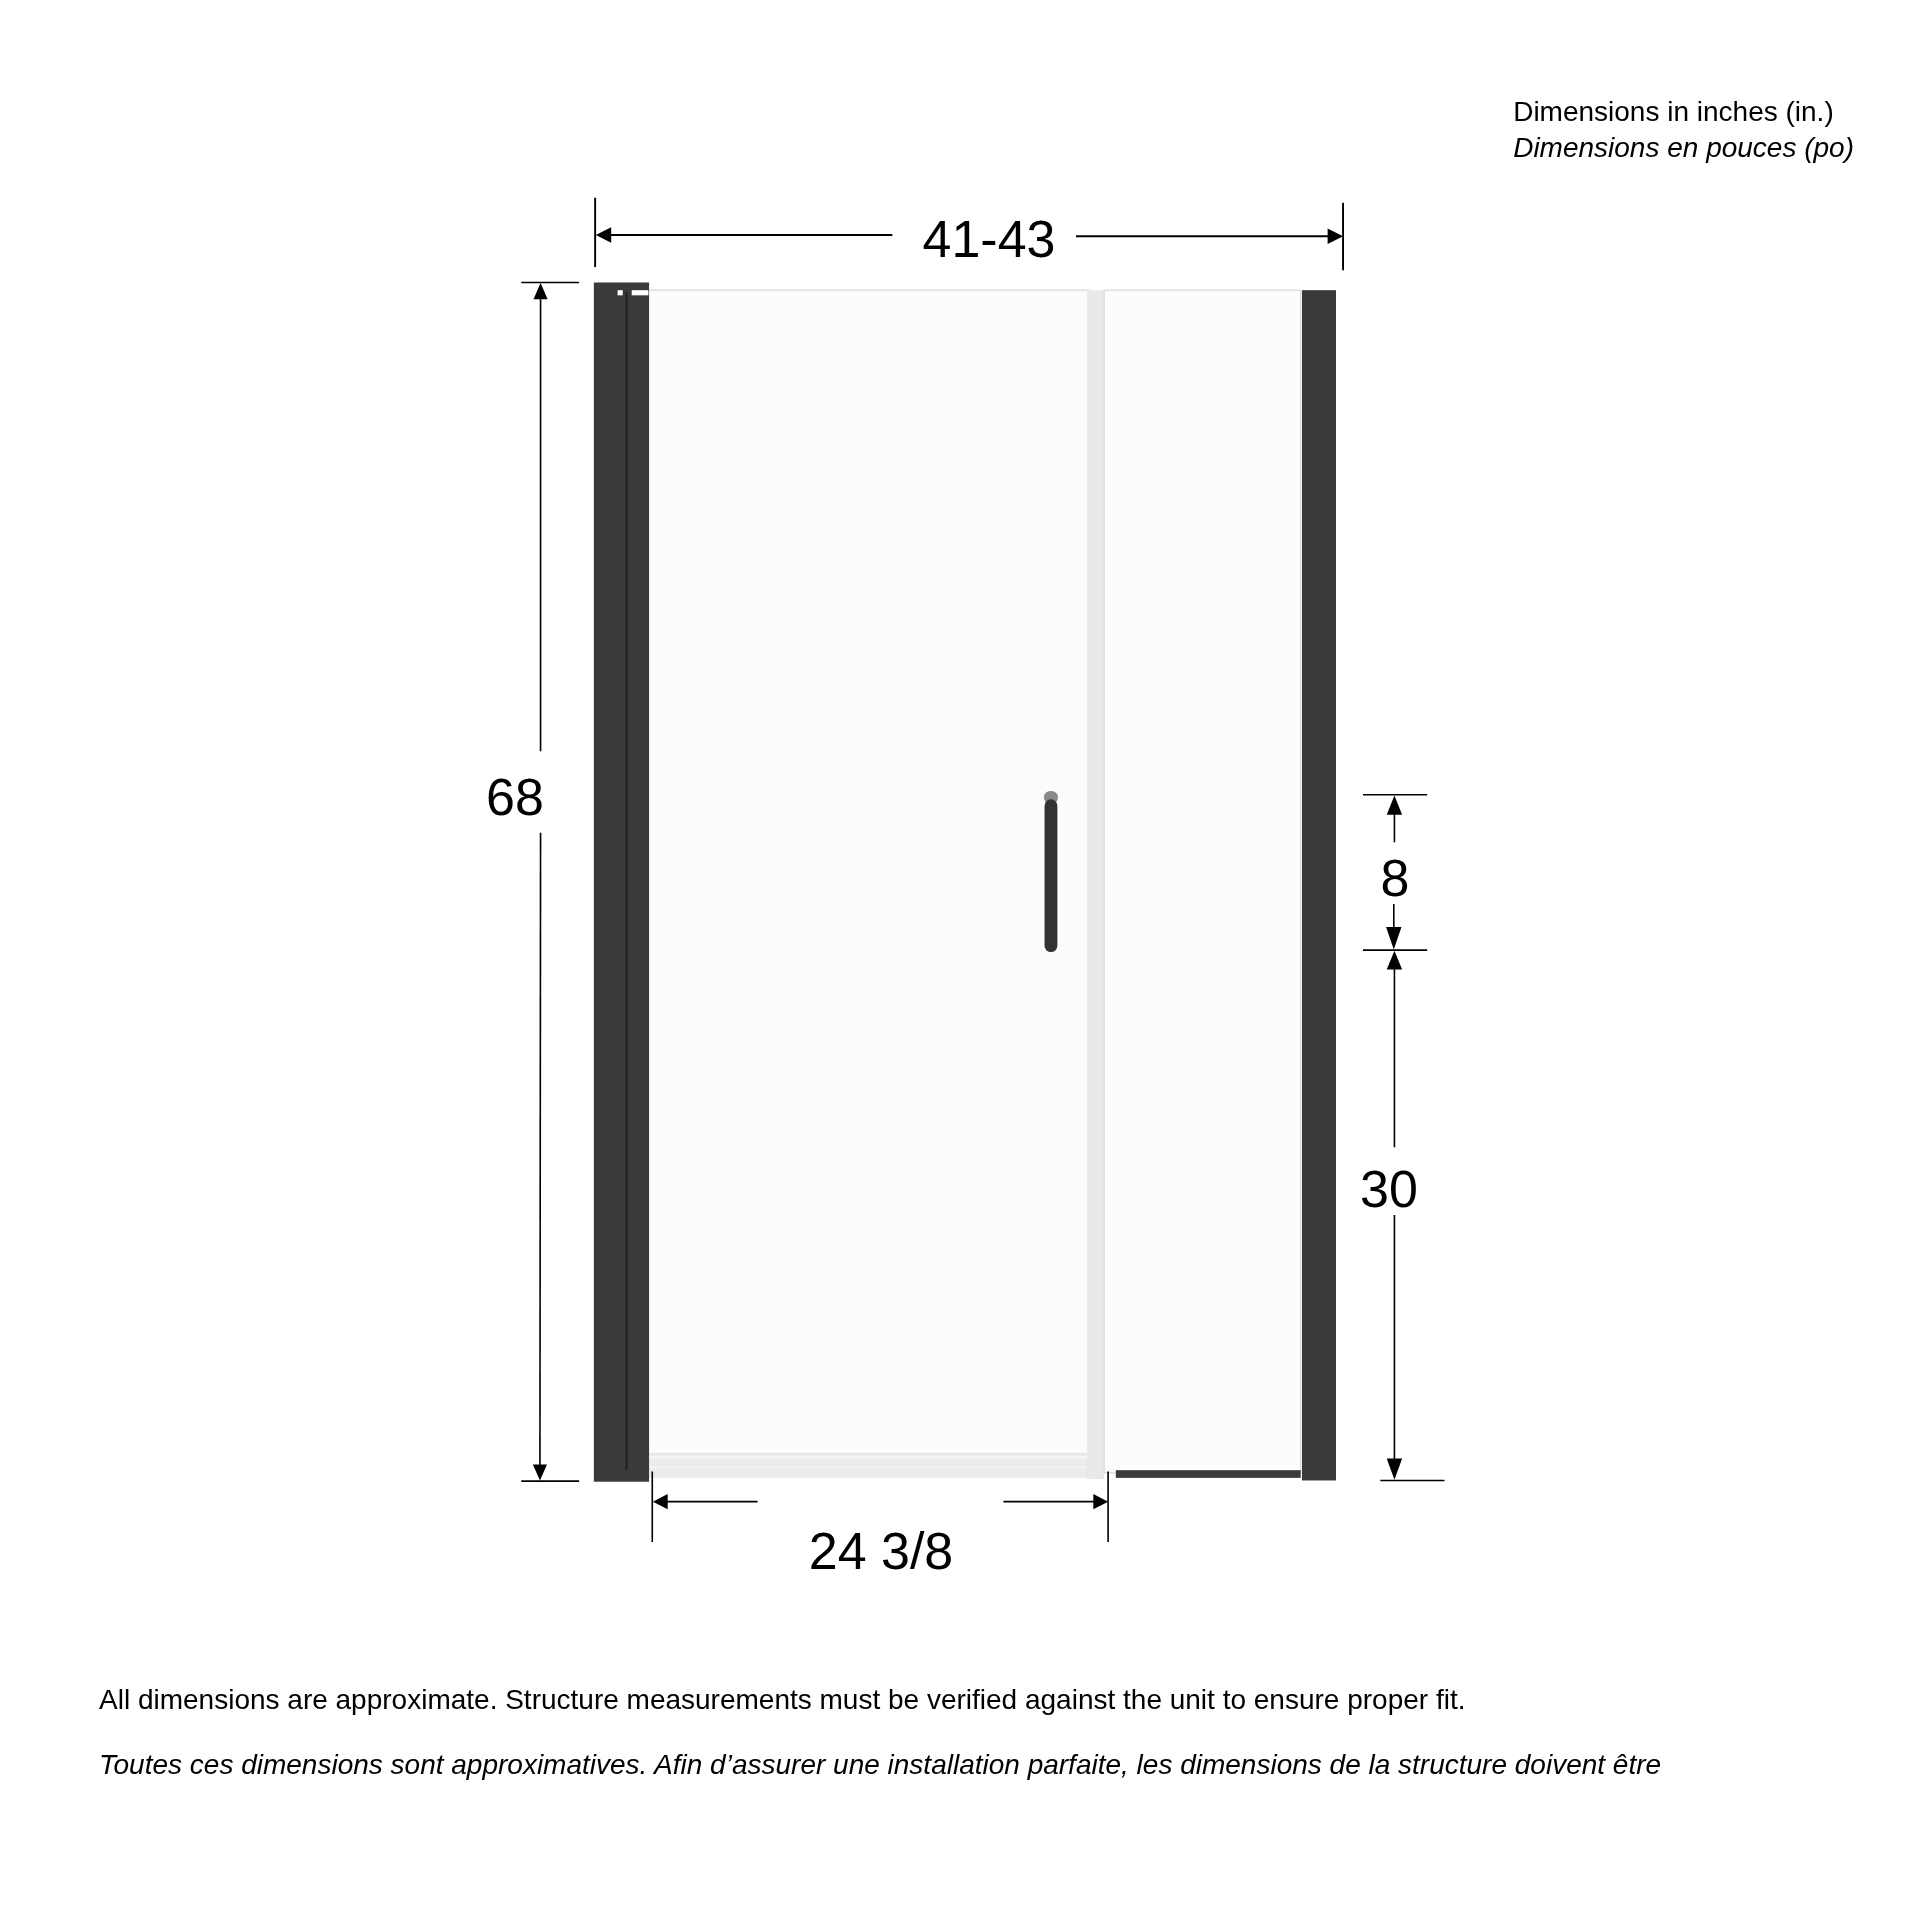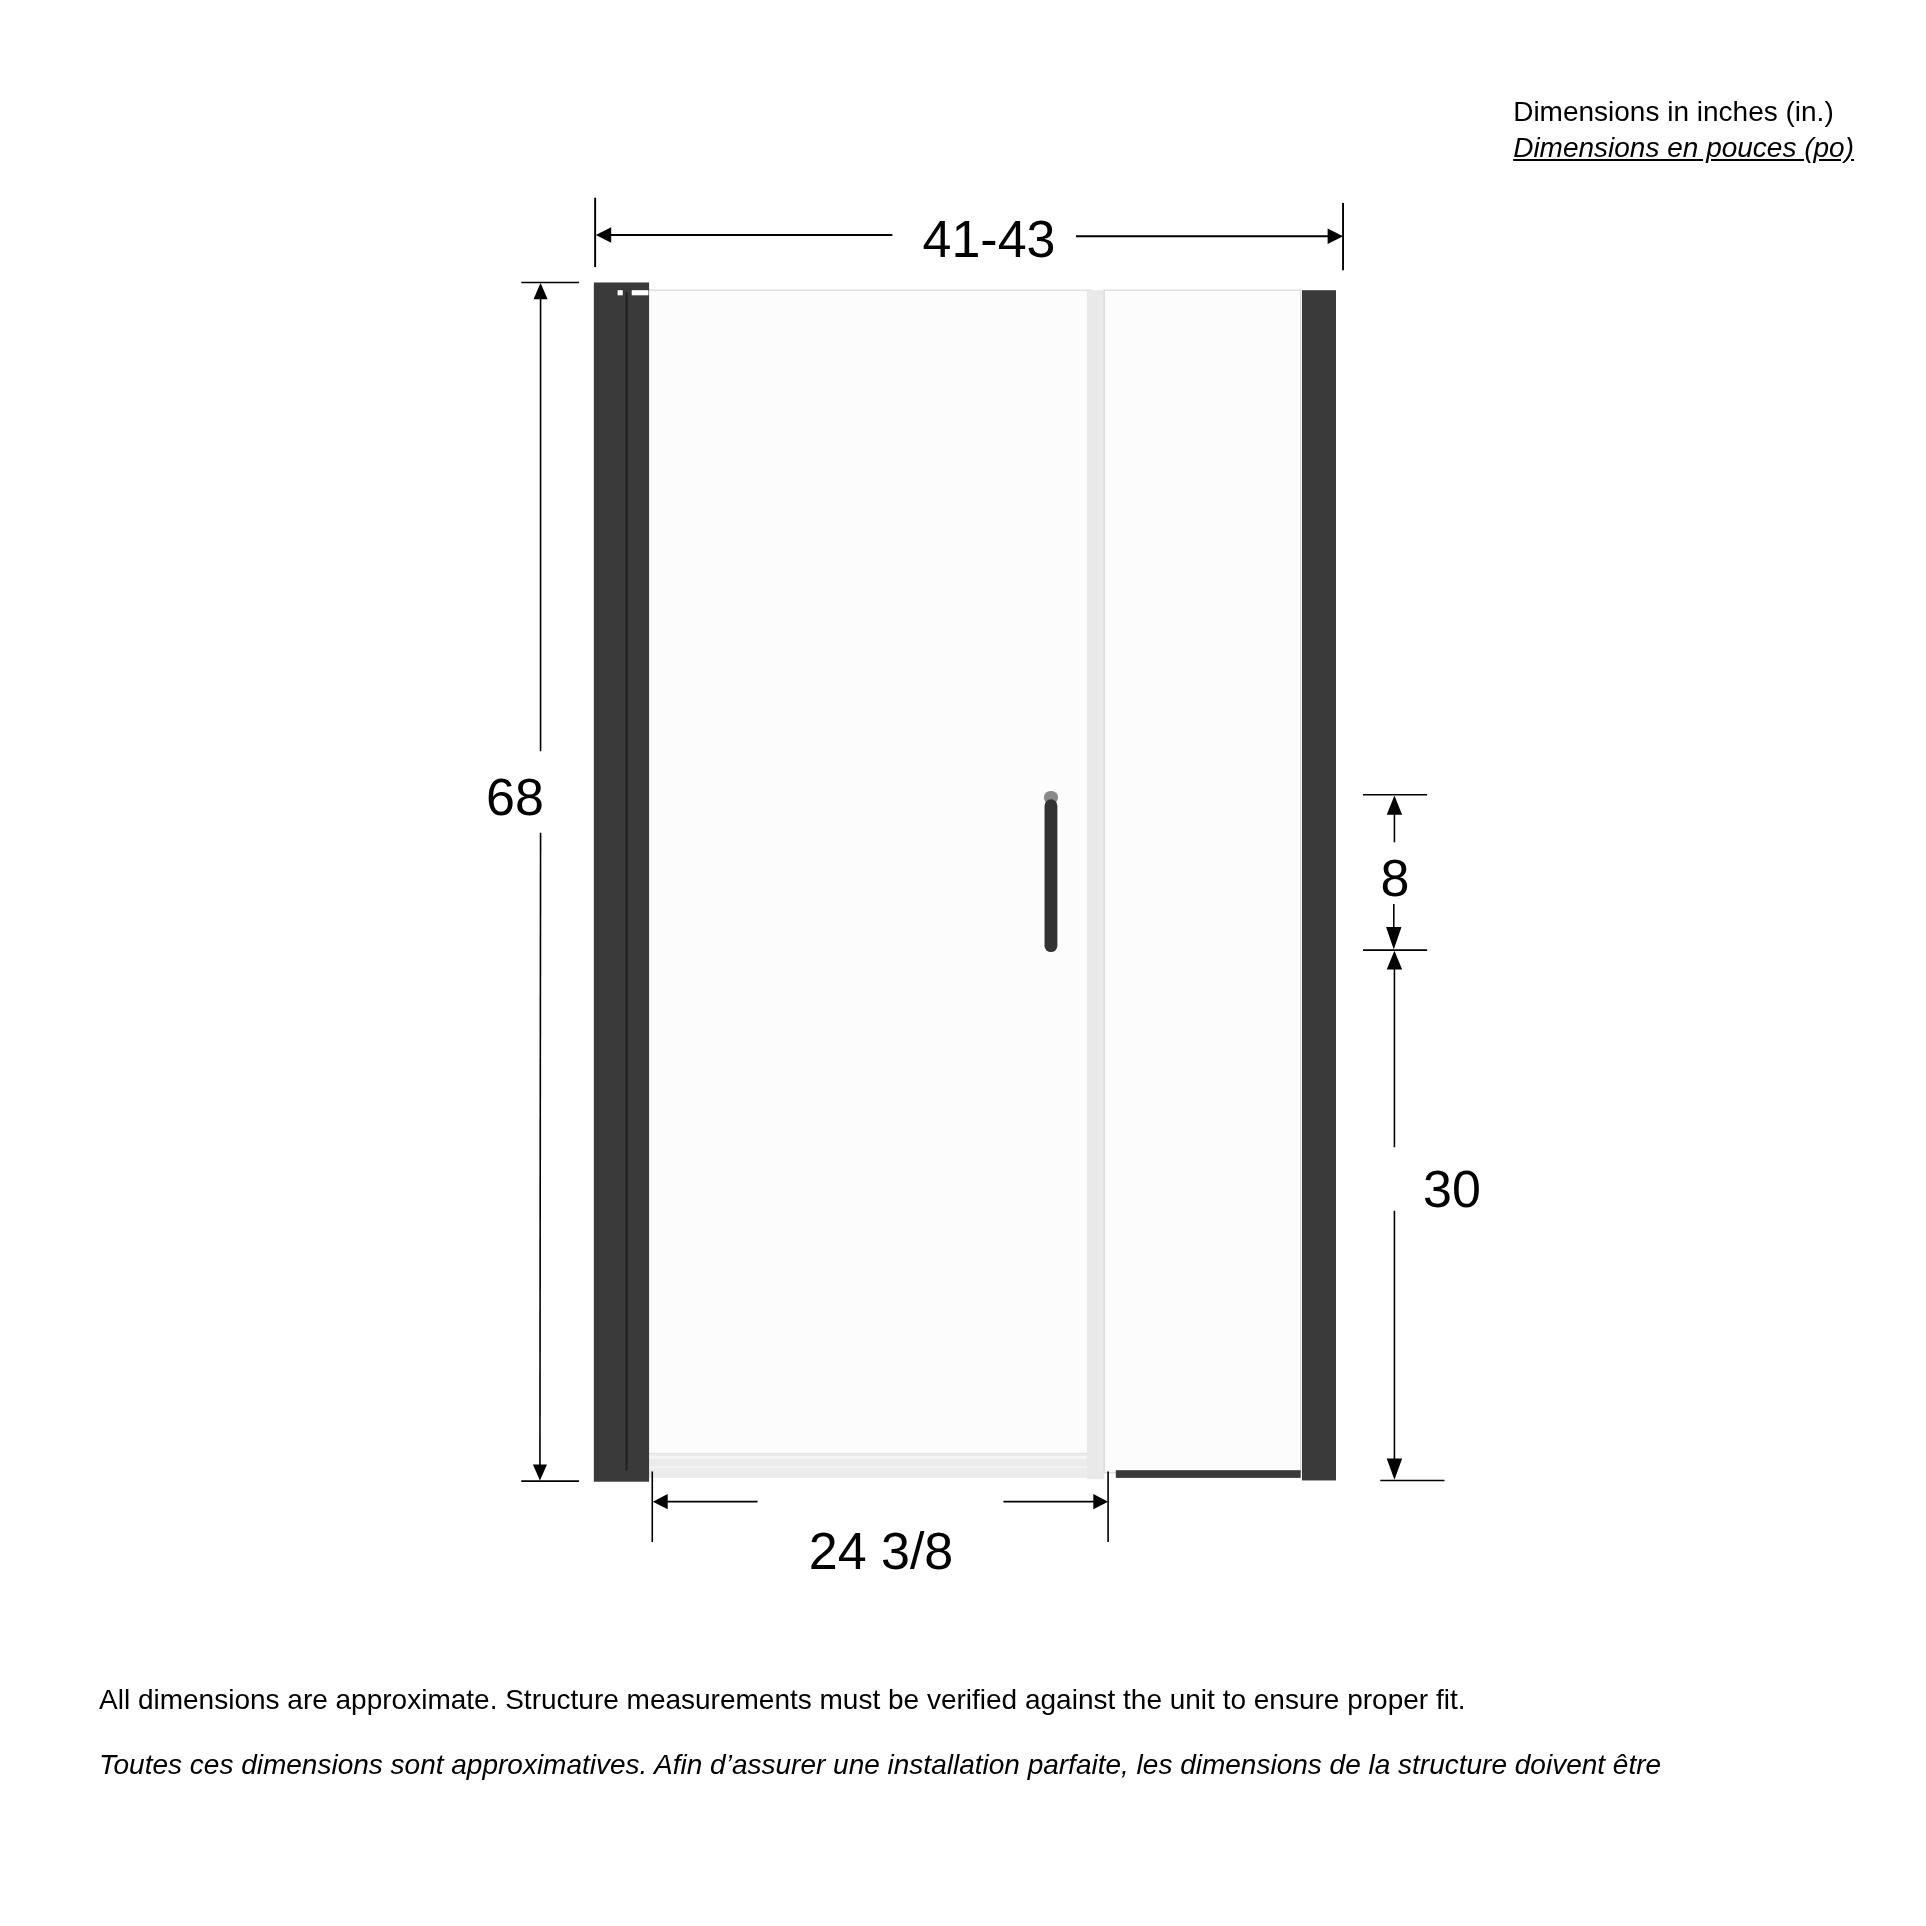--- a/index.html
+++ b/index.html
@@ -1,20 +1,20 @@
 <!DOCTYPE html>
 <html style="font-size:10.3px"><head>
   <meta charset="utf-8">
   <style>
     html, body { margin: 0; padding: 0; background: #ffffff; }
     body { width: 1926px; height: 1926px; position: relative; overflow: hidden;
            font-family: "Liberation Sans", "DejaVu Sans", sans-serif; color: #000; }
     .abs { position: absolute; }
     .units { right: 72px; top: 71px; text-align: left; font-size: 28px; line-height: 36px; margin-top: 23px; }
-    .units .fr { font-style: italic; text-decoration: underline; }
+    .units .fr { font-style: italic; }
     .dimtext { position: absolute; font-size: 52px; line-height: 1; transform: translate(-50%, -50%); white-space: nowrap; background: #fff; }
     .notes { left: 99px; top: 1681px; font-size: 28px; line-height: 37px; }
     .notes p { margin: 0; }
     .notes .fr { font-style: italic; margin-top: 28px; text-align: center; }
     svg.drawing { position: absolute; left: 0; top: 0; }
   </style>
 </head>
 <body>
 
 <div class="abs units">
@@ -97,20 +97,20 @@
     <line x1="1030" y1="2339" x2="1180" y2="2339"></line>
     <line x1="1563" y1="2339" x2="1712" y2="2339"></line>
     <polygon points="1017,2339 1040,2327 1040,2351" stroke="none"></polygon>
     <polygon points="1726,2339 1703,2327 1703,2351" stroke="none"></polygon>
   </g>
 </svg>
 
 <div class="dimtext" style="left:989px; top:239px;">41-43</div>
 <div class="dimtext" style="left:515px; top:797px;">68</div>
 <div class="dimtext" style="left:1395px; top:878px;">8</div>
-<div class="dimtext" style="left:1452px; top:1189px;">30</div>
+<div class="dimtext" style="left:1389px; top:1189px;">30</div>
 <div class="dimtext" style="left:881px; top:1551px;text-align:center;">24 3/8</div>
 
 <div class="abs notes">
   <p>All dimensions are approximate. Structure measurements must be verified against the unit to ensure proper fit.</p>
   <p class="fr">Toutes ces dimensions sont approximatives. Afin d’assurer une installation parfaite, les dimensions de la structure doivent être</p>
 </div>
 
 
 </body></html>

